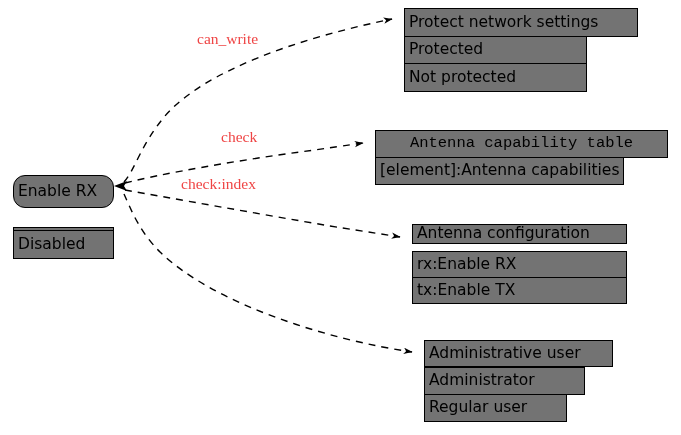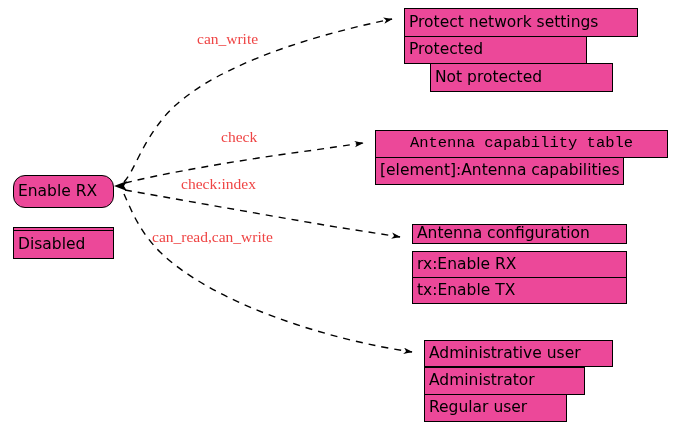--- a/index.html
+++ b/index.html
@@ -28,21 +28,21 @@
     pointer-events: none;
   }
   .node {
     position: absolute;
     box-sizing: border-box;
   }
   .cell {
     position: absolute;
     box-sizing: border-box;
     border: 1px solid #000000;
-    background: #ec4899;
+    background: #737373;
     display: flex;
     align-items: center;
     white-space: nowrap;
     font-size: 15.5px;
     color: #000000;
     line-height: 1;
   }
   .cell.left-pad {
     padding-left: 4px;
     justify-content: flex-start;
@@ -88,21 +88,21 @@
 
   <div class="node" style="left:13px; top:175px;">
     <div class="cell left-pad" style="left:0px; top:0px; width:101px; height:33px;border-radius:12px;">Enable RX</div>
     <div class="cell left-pad" style="left:0px; top:28px; width:101px; height:28px;margin-top:24px;">Enabled</div>
     <div class="cell left-pad" style="left:0px; top:55px; width:101px; height:29px;">Disabled</div>
   </div>
 
   <div class="node" style="left:404px; top:8px;">
     <div class="cell left-pad" style="left:0px; top:0px; width:234px; height:29px;">Protect network settings</div>
     <div class="cell left-pad" style="left:0px; top:28px; width:183px; height:28px;">Protected</div>
-    <div class="cell left-pad" style="left:0px; top:55px; width:183px; height:29px;margin-left:26px;">Not protected</div>
+    <div class="cell left-pad" style="left:0px; top:55px; width:183px; height:29px;">Not protected</div>
   </div>
 
   <div class="node" style="left:375px; top:130px;">
     <div class="cell center" style="left:0px; top:0px; width:293px; height:28px;">Antenna capability table</div>
     <div class="cell left-pad" style="left:0px; top:27px; width:249px; height:28px;">[element]:Antenna capabilities</div>
   </div>
 
   <div class="node" style="left:412px; top:224px;">
     <div class="cell left-pad" style="left:0px; top:0px; width:215px; height:20px;">Antenna configuration</div>
     <div class="cell left-pad" style="left:0px; top:27px; width:215px; height:27px;">rx:Enable RX</div>
@@ -114,15 +114,14 @@
     <div class="cell left-pad" style="left:0px; top:27px; width:161px; height:28px;">Administrator</div>
     <div class="cell left-pad" style="left:0px; top:54px; width:143px; height:28px;">Regular user</div>
   </div>
 
   <div class="edge-label" style="left:197px; top:31px;">can_write</div>
 
   <div class="edge-label" style="left:221px; top:129px;">check</div>
 
   <div class="edge-label" style="left:181px; top:176px;">check:index</div>
 
-  <div class="edge-label" style="left:152px; top:229px;">can_read,can_write</div>
 
 </div>
 
 </body></html>

